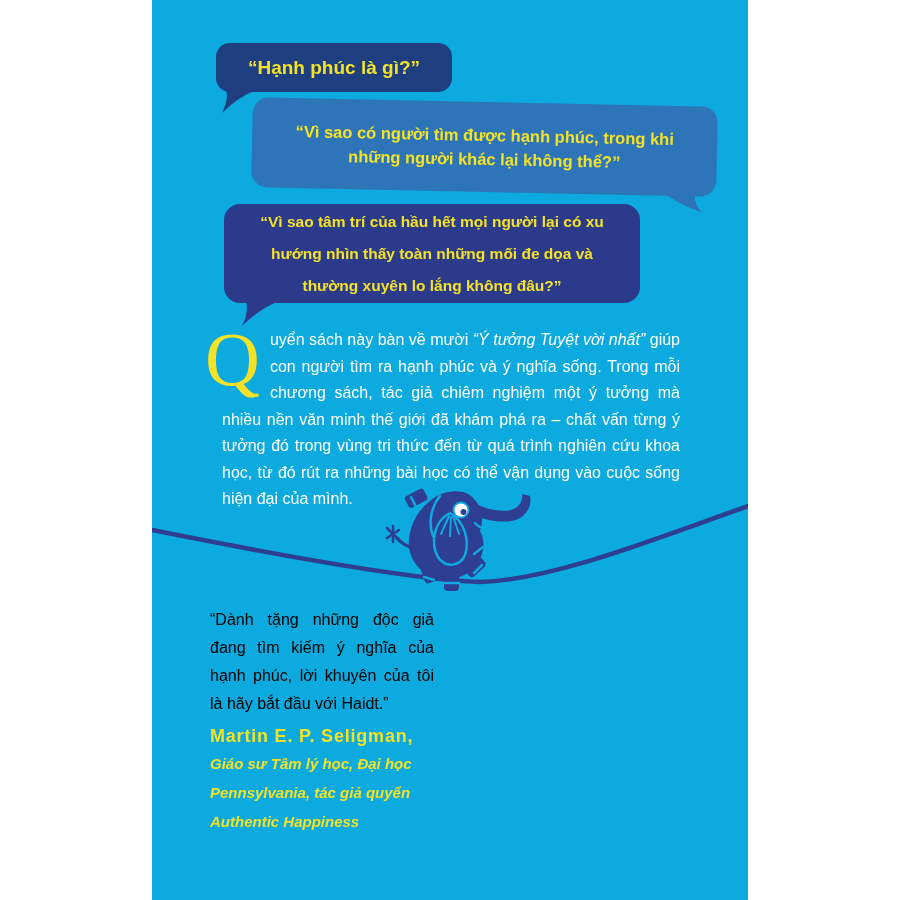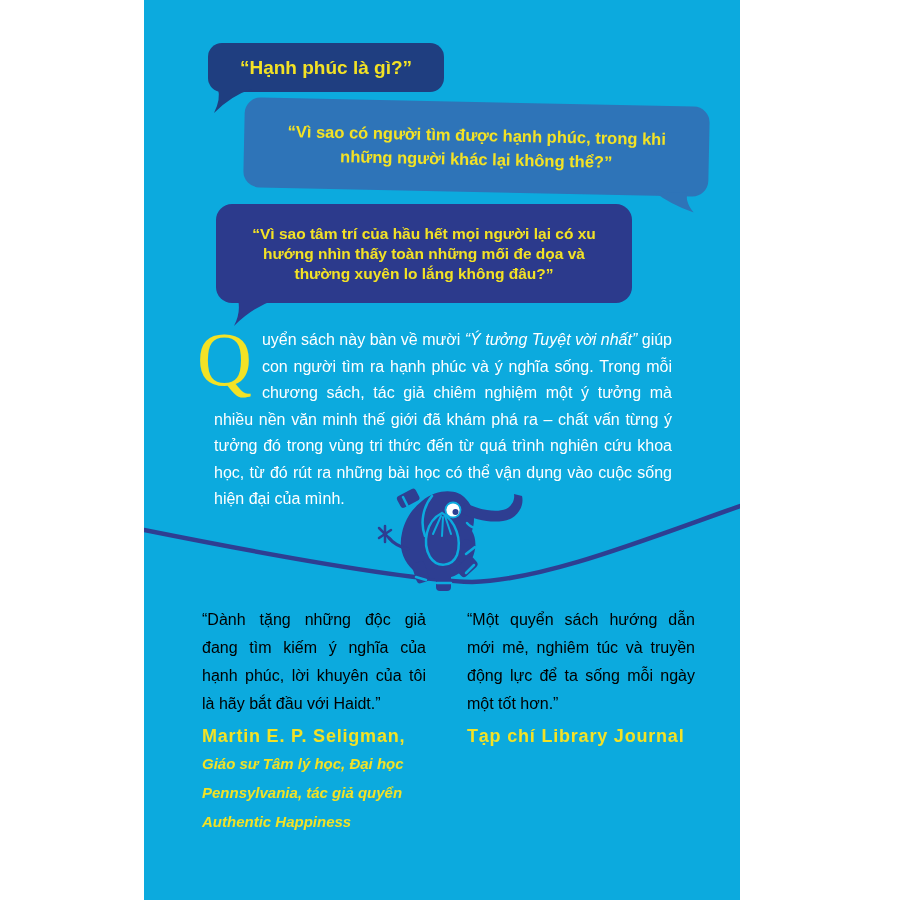--- a/index.html
+++ b/index.html
@@ -1,33 +1,33 @@
 <!DOCTYPE html>
 <html><head>
 <meta charset="utf-8">
 <style>
   html,body{margin:0;padding:0;}
   body{width:900px;height:900px;background:#ffffff;overflow:hidden;
        font-family:"Liberation Sans",sans-serif;}
   .page{position:relative;width:900px;height:900px;background:#ffffff;}
-  .cover{position:absolute;left:144px;top:0;width:596px;height:900px;
+  .cover{position:absolute;left:152px;top:0;width:596px;height:900px;
          background:#0caade;overflow:hidden;}
 
   
   .bubble{position:absolute;box-sizing:border-box;display:flex;
           align-items:center;justify-content:center;text-align:center;
           color:#f3e225;font-weight:700;}
   .bubble .btxt{display:block;width:100%;}
   .b1{left:64px;top:43px;width:236px;height:49px;border-radius:14px;
       background:#1f3e80;font-size:19px;white-space:nowrap;}
   .b2{left:100px;top:102px;width:465px;height:90px;border-radius:16px;
       background:#2e74b8;font-size:16.5px;line-height:24px;
       padding:8px 24px;transform:rotate(1.2deg);}
   .b3{left:72px;top:204px;width:416px;height:99px;border-radius:16px;
-      background:#2c3a8c;font-size:15.5px;line-height:20px;padding:8px 18px;}
+      background:#2c3a8c;font-size:15.5px;line-height:32px;padding:8px 18px;}
   .tail{position:absolute;}
   .tail-b1{left:4px;bottom:-21px;}
   .tail-b2{right:14px;bottom:-18px;}
   .tail-b3{left:14px;bottom:-23px;}
 
   
   .intro{position:absolute;left:70px;top:327px;width:458px;margin:0;
          color:#ffffff;font-size:16px;line-height:26.5px;text-align:justify;
          font-weight:500;}
   .dropcap{float:left;font-family:"Liberation Serif",serif;color:#f3e225;
@@ -128,19 +128,15 @@
         <circle cx="93.5" cy="29" r="3" fill="#2e3e92"></circle>
       </g>
     </svg>
 
     <div class="quote quote-left">
       <p class="qtext">“Dành tặng những độc giả đang tìm kiếm ý nghĩa của hạnh phúc, lời khuyên của tôi là hãy bắt đầu với Haidt.”</p>
       <p class="attrib">Martin E. P. Seligman,</p>
       <p class="credit">Giáo sư Tâm lý học, Đại học Pennsylvania, tác giả quyển Authentic Happiness</p>
     </div>
 
-    <div class="quote quote-right">
-      <p class="qtext">“Một quyển sách hướng dẫn mới mẻ, nghiêm túc và truyền động lực để ta sống mỗi ngày một tốt hơn.”</p>
-      <p class="attrib">Tạp chí Library Journal</p>
-    </div>
 
   </div>
 </div>
 
 </body></html>

